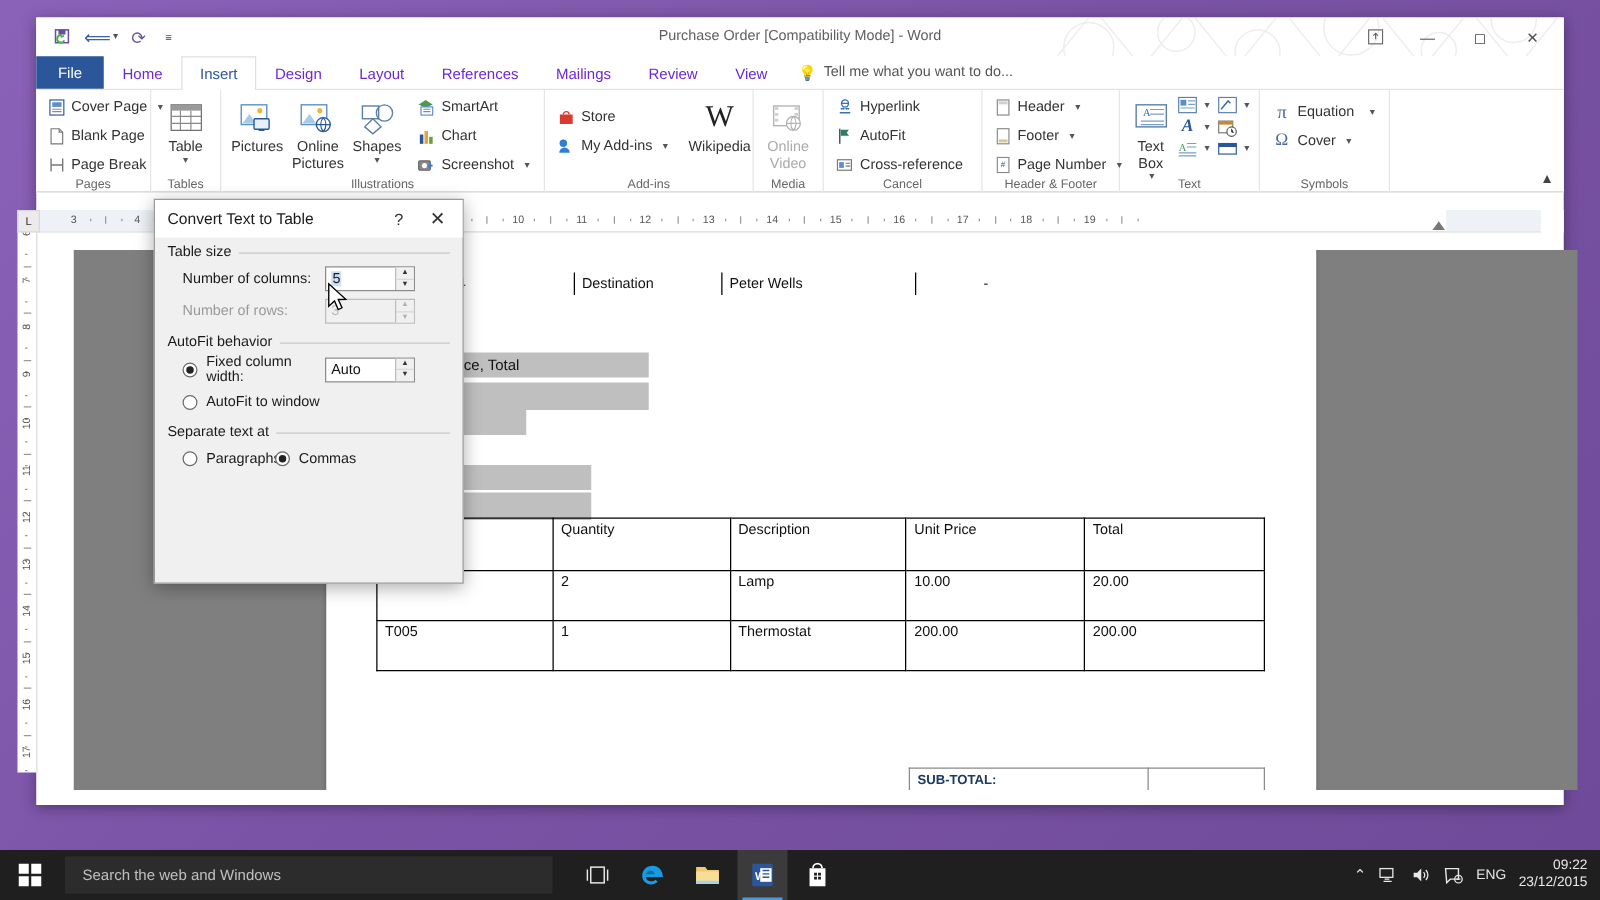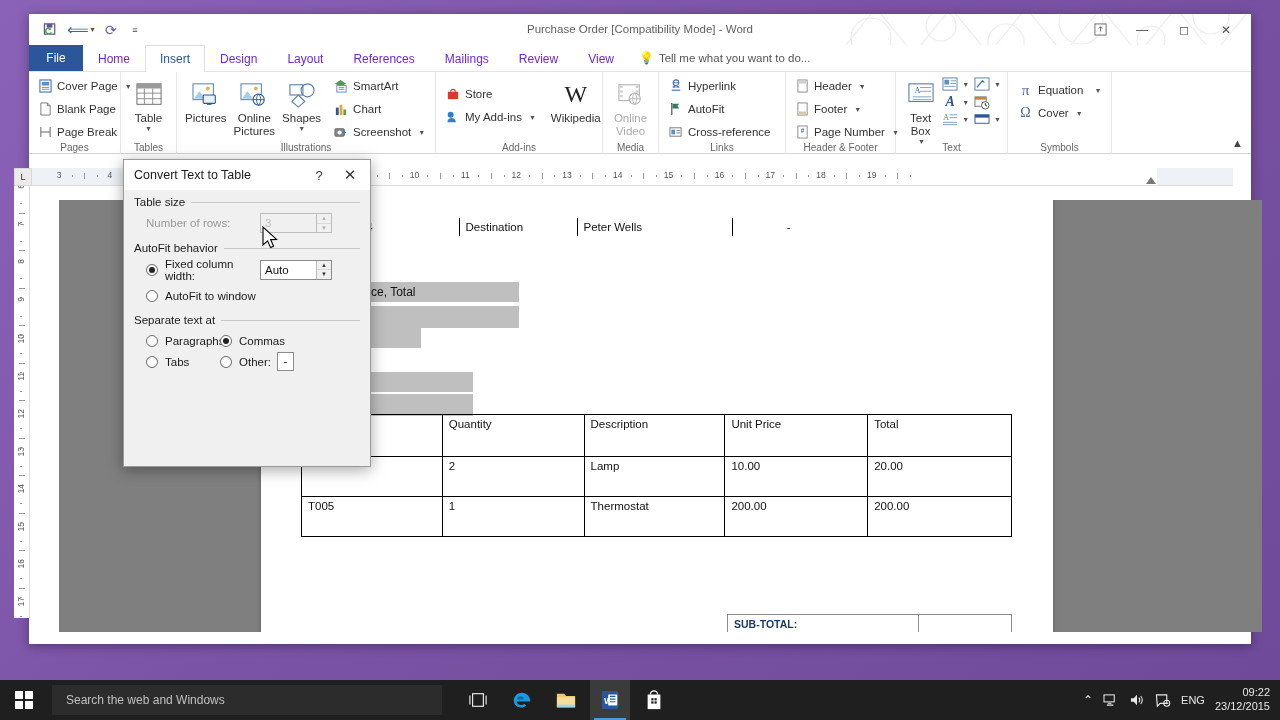--- a/index.html
+++ b/index.html
@@ -596,21 +596,21 @@
             <div class="btn-small">
               <svg width="14" height="14" viewBox="0 0 15 15">
                 <rect x="1" y="3" width="12" height="9" fill="none" stroke="#777" stroke-width="1"></rect>
                 <rect x="2.5" y="5" width="4" height="5" fill="#5b8fc9"></rect>
                 <path d="M8 6h4M8 8.5h4" stroke="#777" stroke-width="1"></path>
               </svg>
               <span>Cross-reference</span>
             </div>
           </div>
         </div>
-        <div class="rgroup-label">Links</div>
+        <div class="rgroup-label">Cancel</div>
       </div>
 
 
       <div class="rgroup" style="width:110px">
         <div class="rgroup-body">
           <div class="col-small">
             <div class="btn-small">
               <svg width="13" height="14" viewBox="0 0 14 15">
                 <rect x="2" y="1" width="10" height="13" fill="#fff" stroke="#888" stroke-width="1"></rect>
                 <rect x="3.2" y="2.2" width="7.6" height="2.6" fill="#cfcfcf"></rect>
@@ -924,20 +924,30 @@
       <span class="dlg-close">✕</span>
     </div>
 
     <div class="dlg-body">
 
       <div class="sec-head">
         <span>Table size</span>
         <span class="rule"></span>
       </div>
 
+      <div class="field-row">
+        <span class="field-label">Number of columns:</span>
+        <div class="spin">
+          <span class="val hl">5</span>
+          <div class="arrows">
+            <div>▲</div>
+            <div>▼</div>
+          </div>
+        </div>
+      </div>
 
       <div class="field-row">
         <span class="field-label dim">Number of rows:</span>
         <div class="spin dim">
           <span class="val ghost">3</span>
           <div class="arrows">
             <div style="color:#b0b0b0">▲</div>
             <div style="color:#b0b0b0">▼</div>
           </div>
         </div>
@@ -976,31 +986,20 @@
         <div class="radio-row c1">
           <span class="radio"></span>
           <span>Paragraphs</span>
         </div>
         <div class="radio-row" style="padding-left:0">
           <span class="radio on"></span>
           <span>Commas</span>
         </div>
       </div>
 
-      <div class="radio-cols">
-        <div class="radio-row c1">
-          <span class="radio"></span>
-          <span>Tabs</span>
-        </div>
-        <div class="radio-row" style="padding-left:0">
-          <span class="radio"></span>
-          <span>Other:</span>
-          <span class="other-box">-</span>
-        </div>
-      </div>
 
     </div>
 
   </div>
 
   <svg style="position:absolute;left:262px;top:226px;width:18px;height:26px;" viewBox="0 0 18 26">
     <path d="M1 1 L1 19 L5.6 14.8 L8.6 21.6 L11.6 20.2 L8.6 13.6 L14.6 13.4 Z" fill="#fff" stroke="#000" stroke-width="1.1"></path>
   </svg>
 
   <div class="statusbar">

